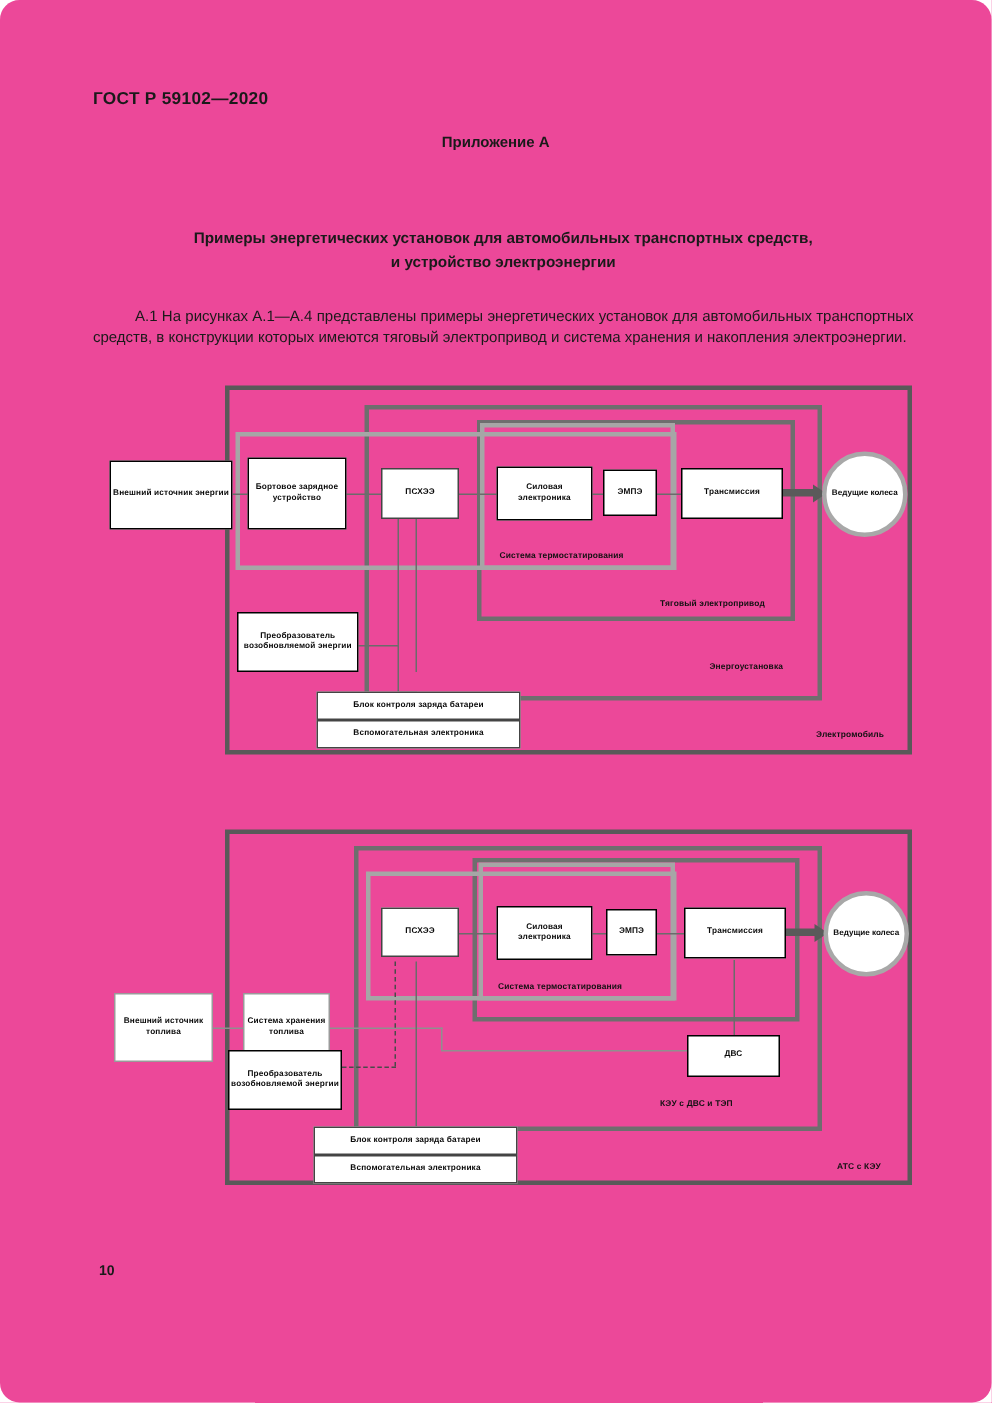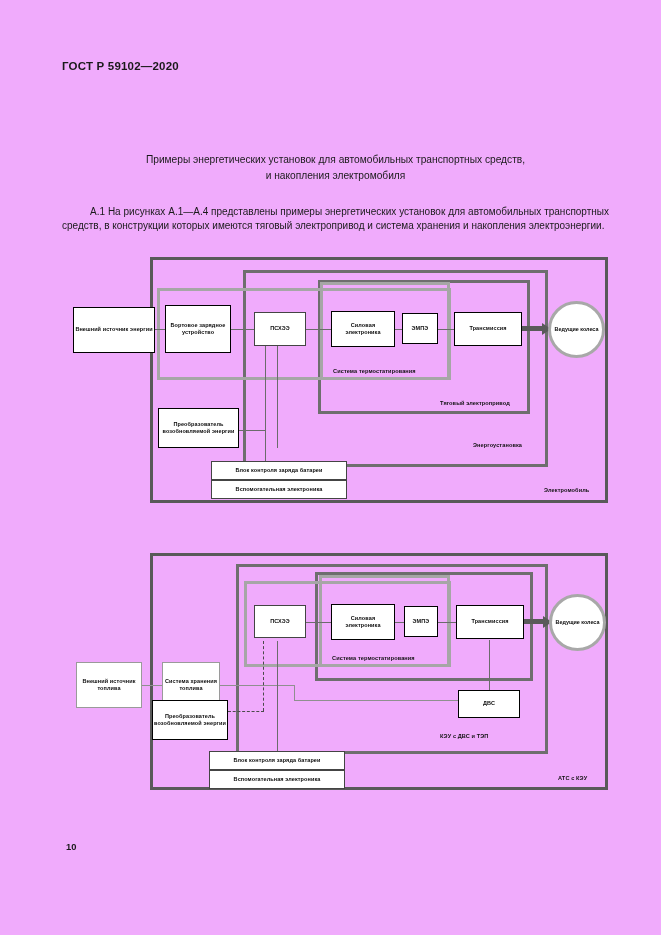--- a/index.html
+++ b/index.html
@@ -11,21 +11,22 @@
     width: 661px;
     height: 935px;
     position: relative;
     font-family: "Liberation Sans", sans-serif;
     color: #1a1a1a;
     overflow: hidden;
   }
   .page {
     position: absolute;
     inset: 0;
-    background: #f0abfc;
+    background: #ec4899;
+    border-radius: 13px;
   }
 
   
   .doc-header {
     position: absolute;
     left: 62px;
     top: 60px;
     font-size: 11.5px;
     font-weight: bold;
     letter-spacing: 0.2px;
@@ -45,21 +46,21 @@
   .annex-sub { font-weight: bold; }
 
   
   .doc-title {
     position: absolute;
     left: 62px;
     right: 52px;
     top: 152px;
     text-align: center;
     font-size: 10.2px;
-    font-weight: normal;
+    font-weight: bold;
     line-height: 16px;
   }
 
   
   .para {
     position: absolute;
     left: 62px;
     right: 52px;
     top: 205px;
     font-size: 10px;
@@ -180,25 +181,26 @@
   }
 </style>
 </head>
 <body>
 
 <div class="page">
 
   <div class="doc-header">ГОСТ Р 59102—2020</div>
 
   <div class="annex-block">
+    <div>Приложение А</div>
   </div>
 
   <div class="doc-title">
     <div>Примеры энергетических установок для автомобильных транспортных средств,</div>
-    <div>и накопления электромобиля</div>
+    <div>и устройство электроэнергии</div>
   </div>
 
   <div class="para">А.1 На рисунках А.1—А.4 представлены примеры энергетических установок для автомобильных транспортных средств, в конструкции которых имеются тяговый электропривод и система хранения и накопления электроэнергии.</div>
 
   <div class="figure" style="left:0; top:0; width:661px; height:520px;">
     <div class="fig-canvas" style="width:661px;height:520px;">
 
       <div class="frame lvl-outer" style="left:150px; top:257px; width:458px; height:246px;"></div>
       <div class="frame-label" style="left:544px; top:487px;">Электромобиль</div>
 

